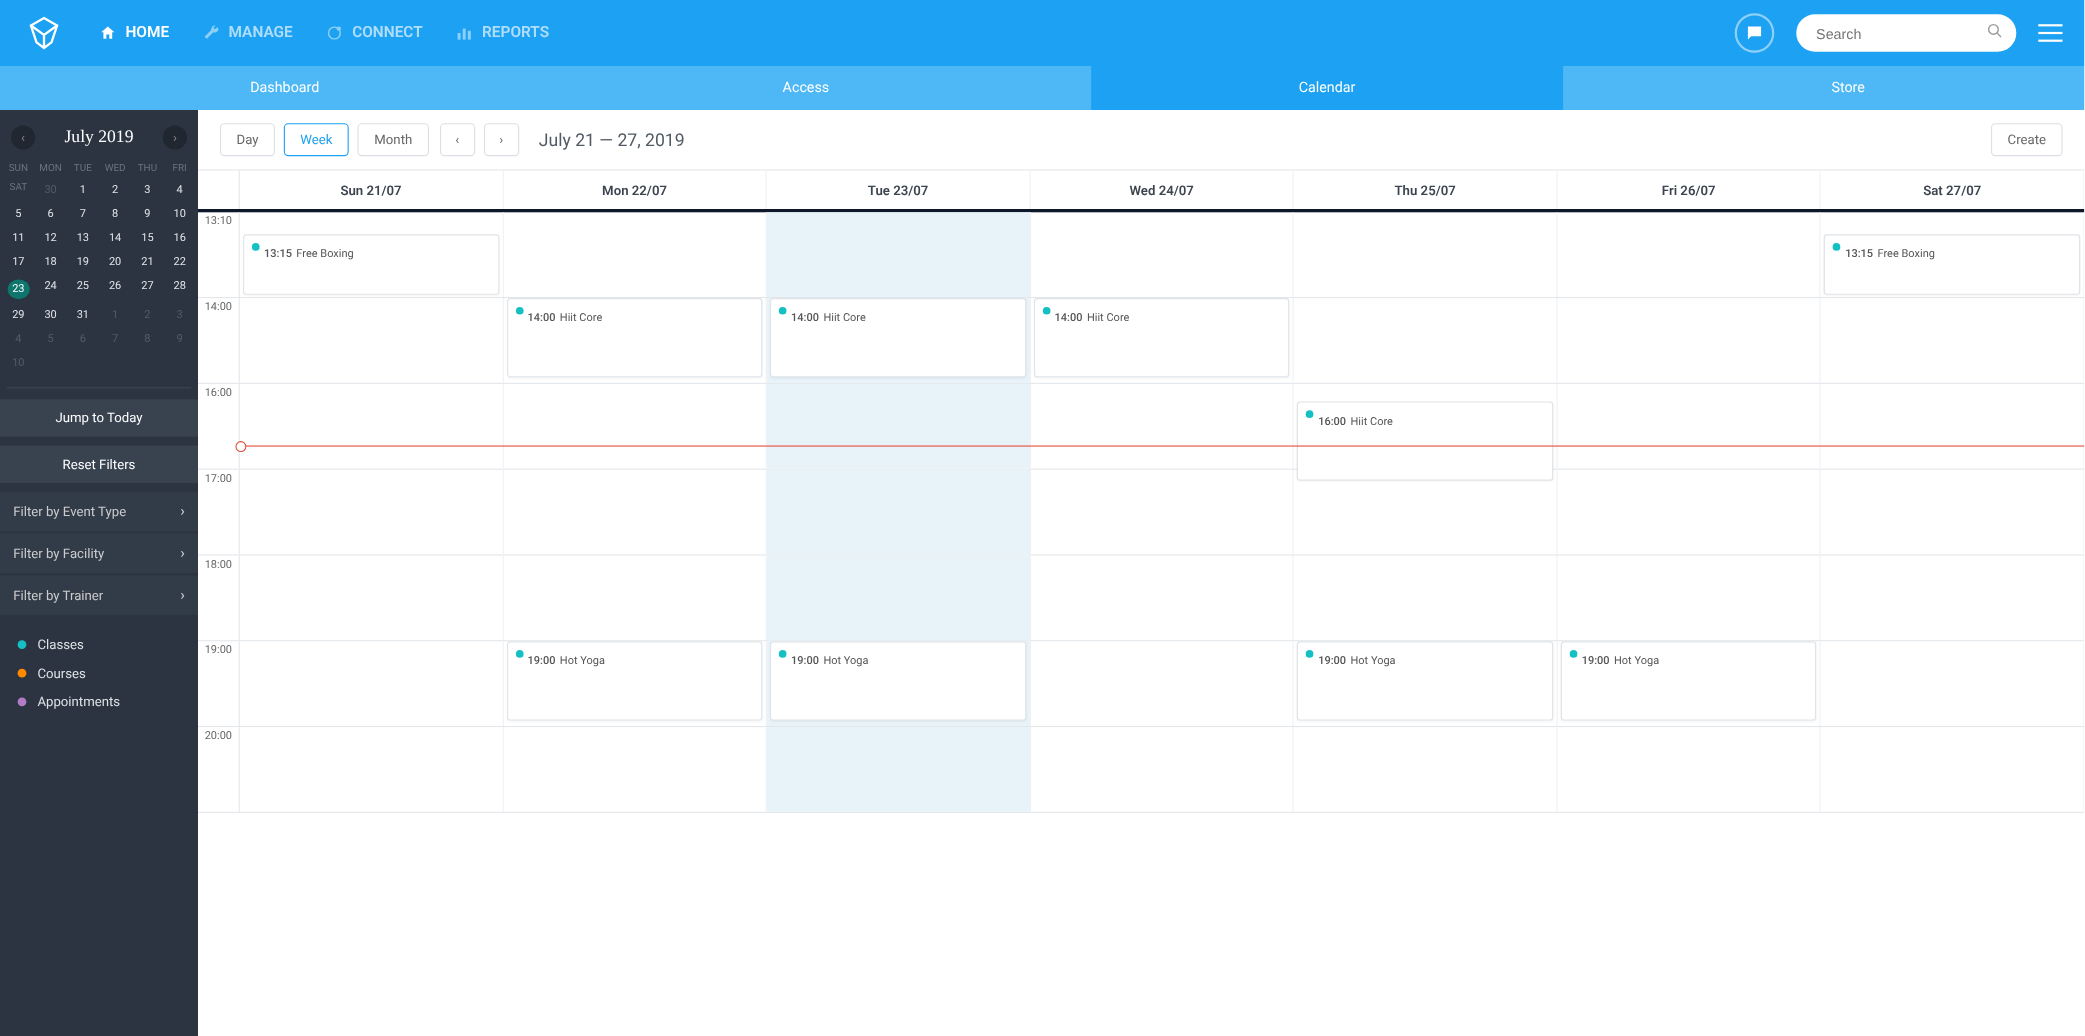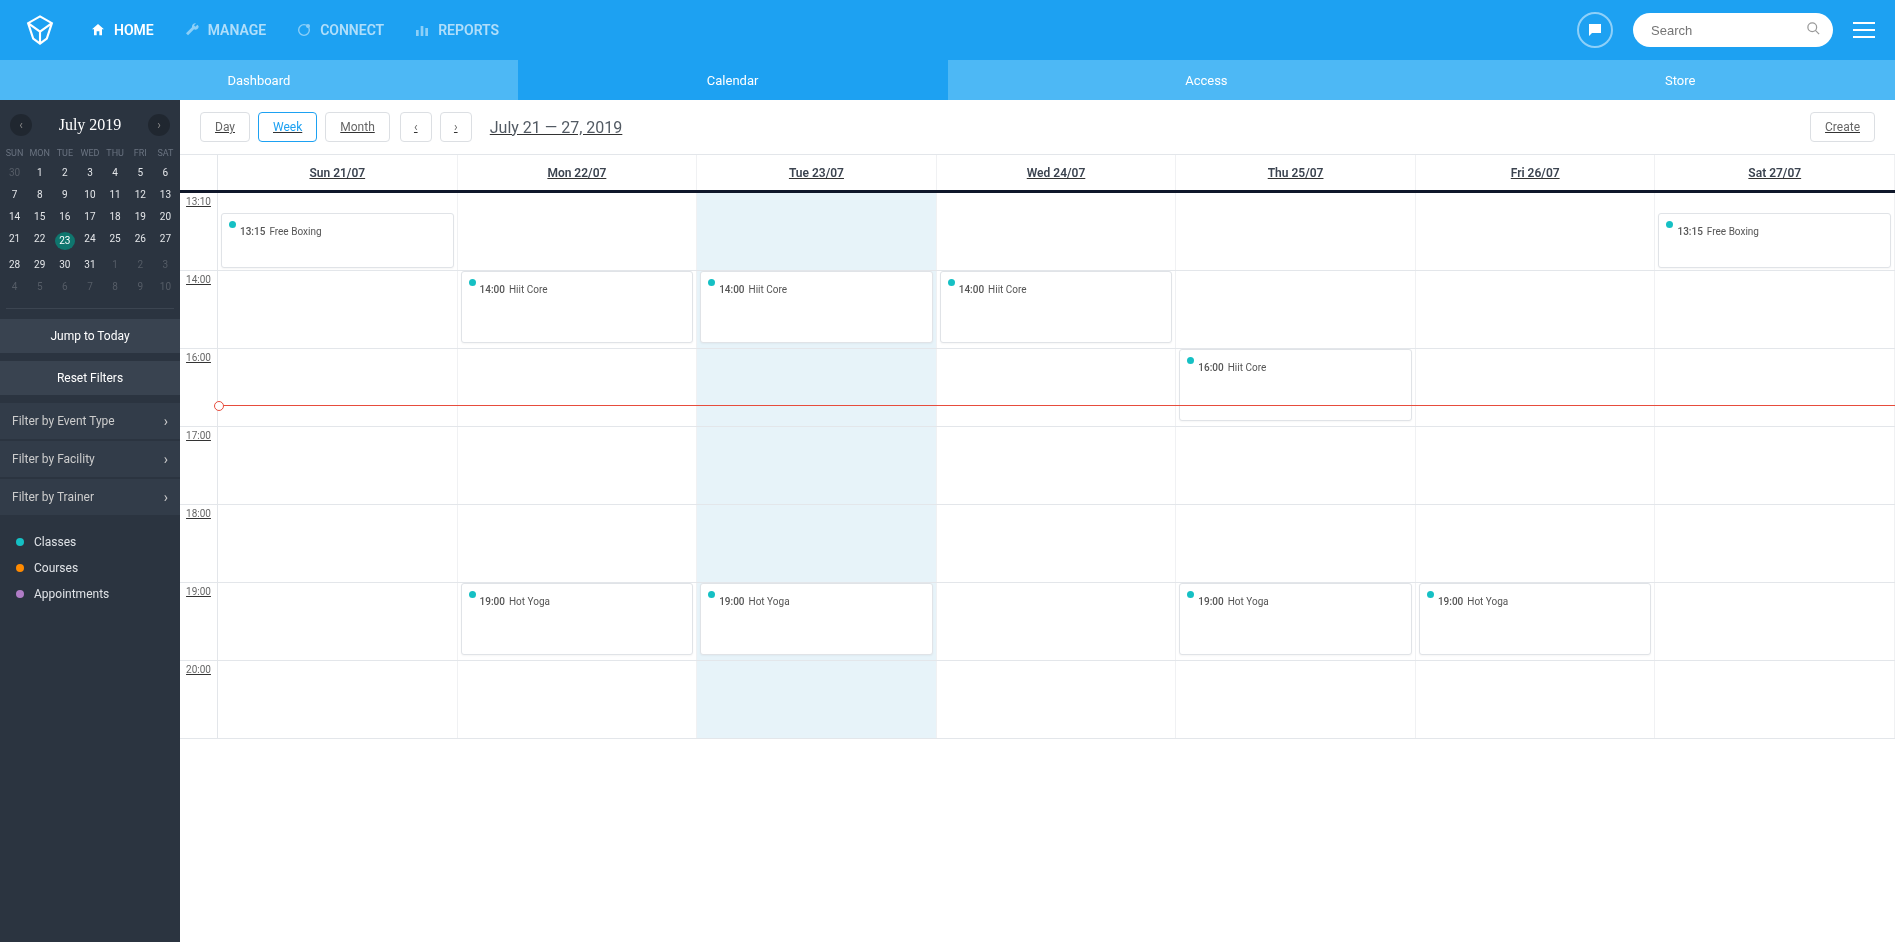--- a/index.html
+++ b/index.html
@@ -22,27 +22,27 @@
 .hamburger span { display: block; height: 2px; background: #fff; }
 
 
 .subnav { height: 40px; background: #4db8f5; display: flex; }
 .subnav-tab { flex: 1; display: flex; align-items: center; justify-content: center; color: #fff; font-size: 13px; cursor: pointer; margin-left: 44px; }
 .subnav-tab.active { background: #1DA1F2; }
 
 
 .main { display: flex; height: calc(100% - 100px); }
 .sidebar { width: 180px; background: #2b3440; color: #ccc; flex-shrink: 0; overflow-y: auto; }
-.content { flex: 1; background: #fff; overflow: auto; position: relative; text-decoration: underline; }
+.content { flex: 1; background: #fff; overflow: auto; position: relative; }
 
 
 .mini-cal-header { display: flex; align-items: center; justify-content: space-between; padding: 14px 10px 8px; }
 .mini-cal-nav { width: 22px; height: 22px; border-radius: 50%; background: rgba(0,0,0,0.25); display: flex; align-items: center; justify-content: center; cursor: pointer; color: #888; font-size: 12px;}
 .mini-cal-title { color: #fff; font-size: 16px; font-weight: 500; font-family: Liberation Serif, serif; }
-.mini-cal-grid { display: grid; grid-template-columns: repeat(7, 1fr); font-size: 10px; text-align: center; padding: 0 2px; }
+.mini-cal-grid { display: grid; grid-template-columns: repeat(6, 1fr); font-size: 10px; text-align: center; padding: 0 2px; }
 .mini-cal-dow { color: #6a7380; padding: 4px 0; font-size: 9px; }
 .mini-cal-day { padding: 4px 0; color: #e4e6e9; cursor: pointer; line-height: 14px;}
 .mini-cal-day.other { color: #555c66; }
 .mini-cal-day.today span { background: #0f766e; color: #fff; border-radius: 50%; width: 20px; height: 18px; display: inline-flex; align-items: center; justify-content: center; }
 .side-hr { border: 0; border-top: 1px solid #3c4551; margin: 10px 6px; }
 .side-btn { background: #394350; color: #fff; text-align: center; padding: 10px 0; margin: 8px 0; font-size: 12px; cursor: pointer; }
 .side-filter { display: flex; align-items: center; justify-content: space-between; padding: 10px 12px; font-size: 12px; background: #323c49; margin-top: 2px; cursor: pointer;}
 .side-filter .chev { font-size: 14px; }
 .legend { padding: 14px 16px; }
 .legend-item { display: flex; align-items: center; gap: 10px; padding: 6px 0; font-size: 12px; color: #dfe2e6; }
@@ -138,22 +138,22 @@
     <div class="hamburger">
         <span></span>
         <span></span>
         <span></span>
       </div>
   </div>
 </div>
 
 <div class="subnav">
   <div class="subnav-tab">Dashboard</div>
+  <div class="subnav-tab">Access</div>
   <div class="subnav-tab active">Calendar</div>
-  <div class="subnav-tab">Access</div>
   <div class="subnav-tab">Store</div>
 </div>
 
 <div class="main">
 
   <div class="sidebar">
     <div class="mini-cal-header">
       <div class="mini-cal-nav">‹</div>
       <div class="mini-cal-title">July 2019</div>
       <div class="mini-cal-nav">›</div>
@@ -318,21 +318,21 @@
             <div class="day-cell"></div>
             <div class="day-cell"></div>
           </div>
           <div class="hour-row">
             <div class="hour-label">16:00</div>
             <div class="day-cell"></div>
             <div class="day-cell"></div>
             <div class="day-cell today-col"></div>
             <div class="day-cell"></div>
             <div class="day-cell">
-              <div class="event" style="top: 0px; height: 72px;">
+              <div class="event" style="top: 16px; height: 72px;">
                 <span class="edot"></span>
                 <div style="margin-top:6px"><span class="etime">16:00</span><span>Hiit Core</span></div>
               </div>
             </div>
             <div class="day-cell"></div>
             <div class="day-cell"></div>
           </div>
           <div class="hour-row">
             <div class="hour-label">17:00</div>
             <div class="day-cell"></div>

